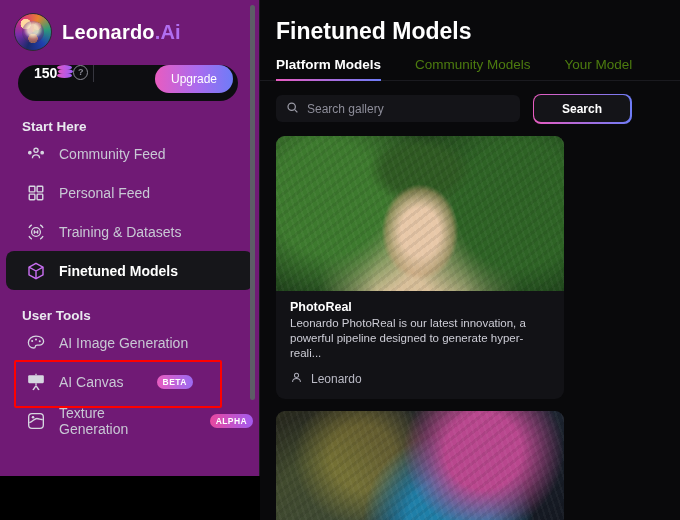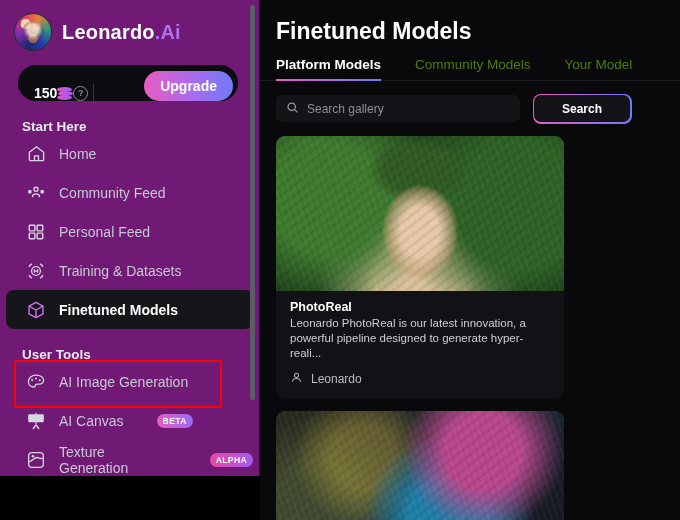--- a/index.html
+++ b/index.html
@@ -41,42 +41,42 @@
     background: radial-gradient(circle at 50% 40%, rgba(240,225,200,.85) 0 30%, rgba(120,60,140,.5) 55%, rgba(20,20,50,.7) 100%);
   }
   .brand-name { font-size: 20px; font-weight: 700; color: #ffffff; letter-spacing: .2px; }
   .brand-name .suffix { color: #b06ef0; }
 
   .credits-pill {
     margin: 14px 0 0 18px;
     width: 220px; height: 36px;
     background: #0d0d11;
     border-radius: 18px;
-    display: flex; align-items: flex-end;
+    display: flex; align-items: flex-start;
     padding: 0 5px 0 16px; 
   }
   .credit-count { font-size: 14px; font-weight: 700; color: #fff; }
   .coin-icon { width: 16px; height: 14px; position: relative; flex: 0 0 16px; }
   .coin-icon i {
     position: absolute; left: 0; width: 15px; height: 5px; border-radius: 50%;
     background: linear-gradient(90deg,#e255c8,#9d5df5);
   }
   .coin-icon i:nth-child(1){ top:0; }
   .coin-icon i:nth-child(2){ top:4px; left:1px; }
   .coin-icon i:nth-child(3){ top:8px; }
   .help-icon {
     width: 15px; height: 15px; border-radius: 50%;
     border: 1.3px solid #8a8a95; color: #8a8a95;
     font-size: 9px; line-height: 12px; text-align: center; font-weight: 700;
   }
   .pill-divider { width: 1px; height: 17px; background: #36363f; margin: 0 3px 0 5px; }
   .upgrade-btn {
     margin-left: auto;
     background: linear-gradient(90deg,#e85cc0 0%, #a96bef 55%, #6e7cf7 100%);
-    color: #fff; font-size: 14px; font-weight: 700;
+    color: #fff; font-size: 12px; font-weight: 400;
     border: none; border-radius: 15px;
     padding: 7px 16px; cursor: pointer;
   }
 
   .section-label {
     font-size: 13.5px; font-weight: 700; color: #e9e9ef;
     padding: 0 0 0 22px; margin-top: 18px;
   }
   .nav-item {
     height: 39px; display: flex; align-items: center; gap: 13px;
@@ -194,29 +194,20 @@
           <i></i>
           <i></i>
         </span>
       <span class="help-icon">?</span>
       <span class="pill-divider"></span>
       <button class="upgrade-btn">Upgrade</button>
     </div>
 
     <div class="section-label">Start Here</div>
 
-    <div class="nav-item">
-      <span class="nv-ico">
-        <svg width="19" height="19" viewBox="0 0 24 24" fill="none" stroke="#d6d6e0" stroke-width="1.7">
-            <path d="M3 10.5 12 3.5l9 7V20a1 1 0 0 1-1 1H4a1 1 0 0 1-1-1z"></path>
-            <path d="M9.5 21v-6h5v6"></path>
-          </svg>
-      </span>
-      <span class="nv-label">Home</span>
-    </div>
 
     <div class="nav-item">
       <span class="nv-ico">
         <svg width="20" height="19" viewBox="0 0 24 24" fill="none" stroke="#d6d6e0" stroke-width="1.7">
             <circle cx="12" cy="8" r="2.6"></circle>
             <path d="M7.5 18c0-2.6 2-4.2 4.5-4.2s4.5 1.6 4.5 4.2"></path>
             <circle cx="4.2" cy="11" r="1.5" fill="#d6d6e0"></circle>
             <circle cx="19.8" cy="11" r="1.5" fill="#d6d6e0"></circle>
           </svg>
       </span>

